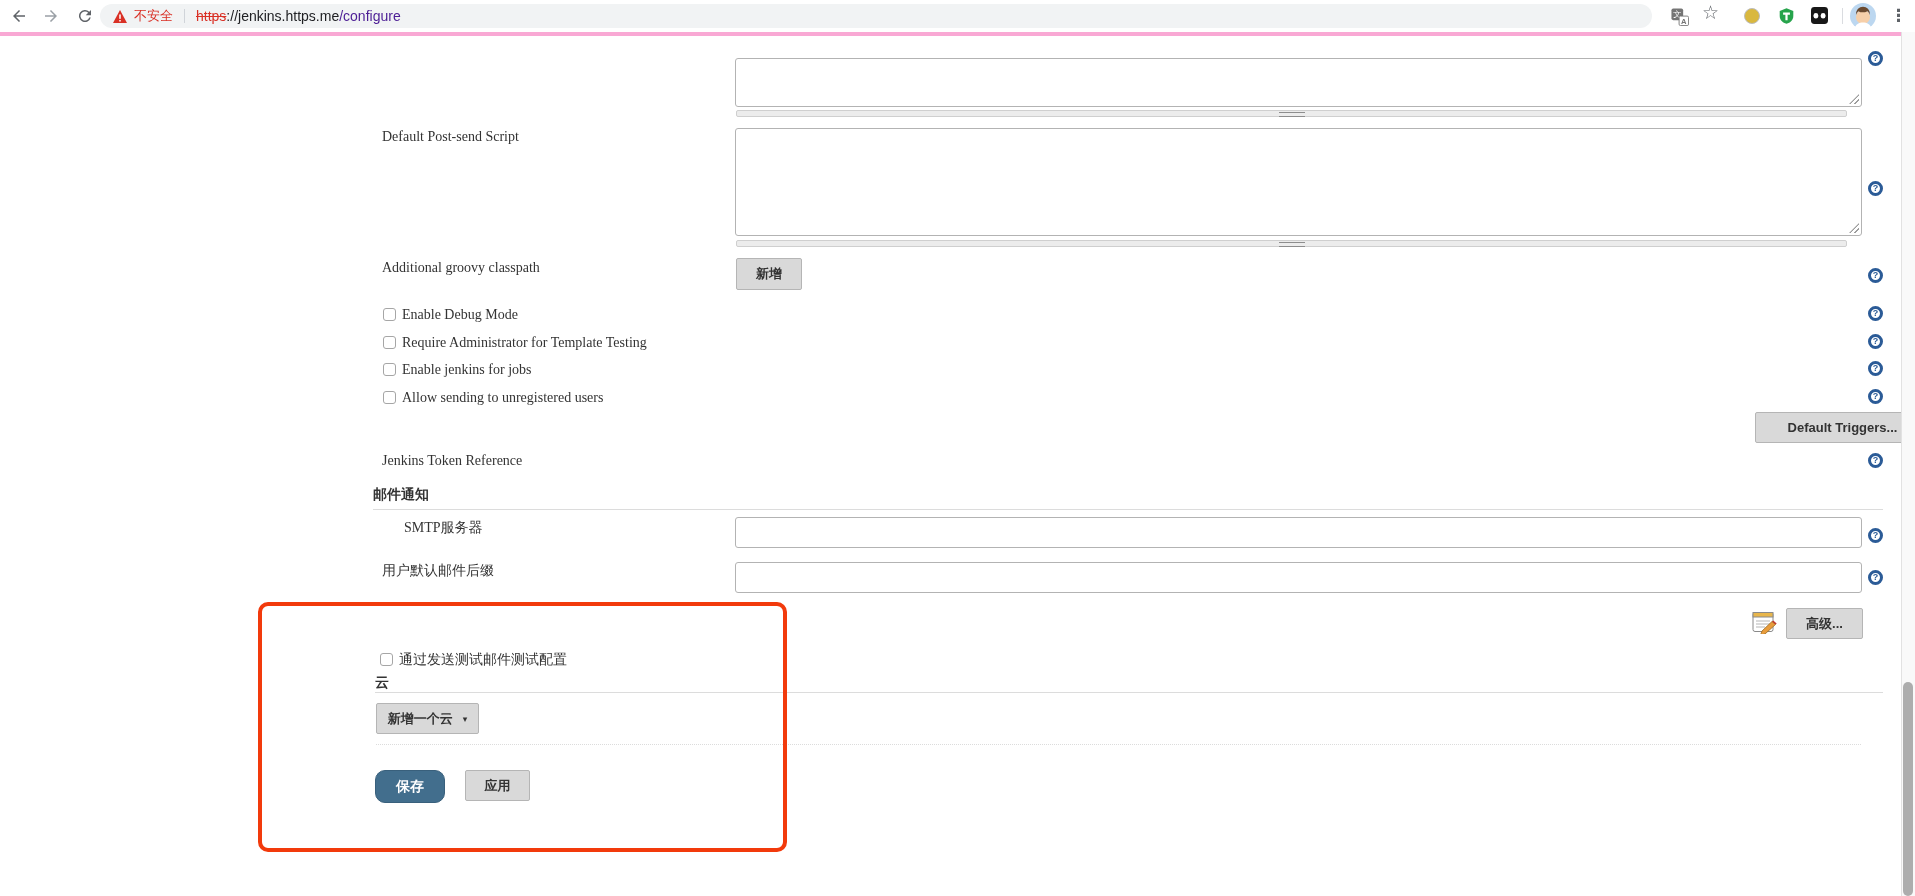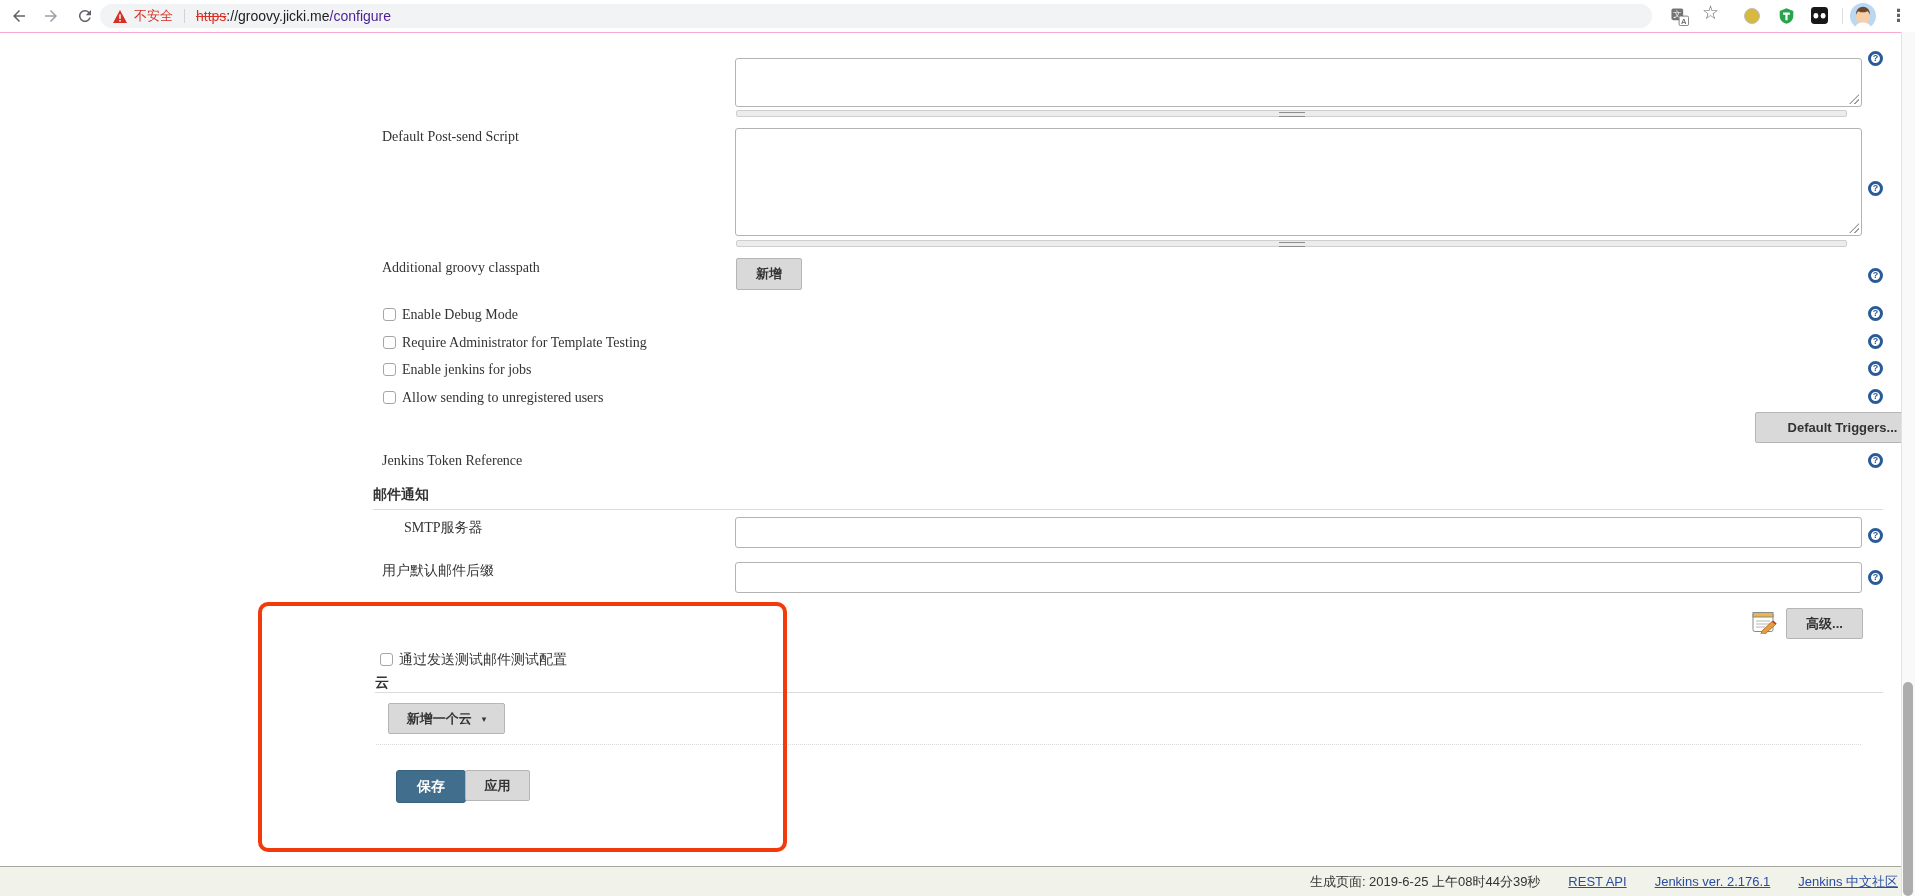--- a/index.html
+++ b/index.html
@@ -1,21 +1,21 @@
 <!DOCTYPE html>
 <html><head>
 <meta charset="utf-8">
 <style>
   html,body{margin:0;padding:0;background:#fff;}
   #stage{position:relative;width:1915px;height:896px;background:#fff;overflow:hidden;
          font-family:"Liberation Sans","DejaVu Sans",sans-serif;color:#333;}
   .abs{position:absolute;}
 
   
-  .topbar{left:0;top:0;width:1915px;height:32px;background:#fff;border-bottom:1px solid #f9a8d4;z-index:6;}
+  .topbar{left:0;top:0;width:1915px;height:32px;background:#fff;border-bottom:4px solid #f9a8d4;z-index:6;}
   .navico{width:18px;height:18px;}
   .omnibox{left:100px;top:4px;width:1552px;height:24px;background:#f1f3f4;border-radius:13px;
            display:flex;align-items:center;padding-left:13px;box-sizing:border-box;}
   .warnsvg{width:14px;height:13px;flex:0 0 auto;}
   .sec-warn{color:#d93025;font-size:13px;margin-left:7px;white-space:nowrap;}
   .obsep{width:1px;height:14px;background:#d0d4d9;margin:0 11px;}
   .url{font-size:14px;white-space:nowrap;display:flex;align-items:baseline;}
   .url .scheme{color:#d93025;text-decoration:line-through;}
   .url .host{color:#202124;}
   .url .path{color:#4c1d95;}
@@ -37,21 +37,21 @@
   .tawrap::after{content:"";position:absolute;right:2px;bottom:2px;width:10px;height:10px;
                  background:repeating-linear-gradient(135deg,transparent 0 2.5px,#9d9d9d 2.5px 4px);
                  clip-path:polygon(100% 0,100% 100%,0 100%);}
   .handle{background:#ececec;border:1px solid #cfcfcf;border-radius:2px;box-sizing:border-box;}
   .grip{position:absolute;left:542px;top:1px;width:26px;height:3px;border-top:1px solid #8d8d8d;border-bottom:1px solid #8d8d8d;}
   .txt{background:#fff;border:1px solid #b3b3b3;border-radius:3px;box-sizing:border-box;font-size:14px;
        padding:0 6px;outline:none;color:#333;}
   .gbtn{display:flex;align-items:center;justify-content:center;background:#d9d9d9;border:1px solid #b5b5b5;
         border-radius:2px;font-size:13px;font-weight:600;color:#333;box-sizing:border-box;cursor:pointer;white-space:nowrap;}
   .pbtn{display:flex;align-items:center;justify-content:center;background:#426e8d;border:1px solid #39607c;
-        border-radius:3px;font-size:14px;font-weight:600;color:#fff;box-sizing:border-box;cursor:pointer;margin-left:21px;}
+        border-radius:10px;font-size:14px;font-weight:600;color:#fff;box-sizing:border-box;cursor:pointer;}
   .cbrow{display:flex;align-items:center;height:17px;}
   .cb{width:13px;height:13px;background:#fff;border:1px solid #a6a6a6;border-radius:3px;box-sizing:border-box;
       flex:0 0 auto;margin-right:6px;}
   .help{width:15px;height:15px;border-radius:50%;background:#fff;border:3px solid #2b5b97;box-sizing:border-box;
         color:#2b5b97;font-size:9px;line-height:9px;font-weight:bold;display:flex;align-items:center;justify-content:center;cursor:pointer;}
   .caret{font-size:9px;color:#333;margin-left:10px;}
   .dotline{border-top:1px dotted #dcdcdc;height:0;}
 
   
   .redbox{left:258px;top:602px;width:529px;height:250px;border:4px solid #f23a0c;border-radius:10px;
@@ -86,21 +86,21 @@
     <div class="abs omnibox">
       <svg class="warnsvg" viewBox="0 0 24 22">
           <path d="M12 0L24 22H0z" fill="#d93025"></path>
           <rect x="10.7" y="7.5" width="2.6" height="7.5" fill="#fff"></rect>
           <rect x="10.7" y="17" width="2.6" height="2.6" fill="#fff"></rect>
         </svg>
       <span class="sec-warn">不安全</span>
       <span class="obsep"></span>
       <span class="url">
         <span class="scheme">https</span>
-          <span class="host">://groovy.jicki.me</span>
+          <span class="host">://jenkins.https.me</span>
           <span class="path">/configure</span>
       </span>
     </div>
 
     <svg class="abs" style="left:1671px;top:8px;width:18px;height:18px" viewBox="0 0 20 20">
       <rect x="0.5" y="0.5" width="13" height="13" rx="2" fill="#757575"></rect>
       <text x="7" y="10.5" font-size="9" fill="#fff" text-anchor="middle">文</text>
       <rect x="9" y="9" width="10.5" height="10.5" rx="1.5" fill="#fff" stroke="#757575"></rect>
       <text x="14.2" y="17.3" font-size="8.5" fill="#757575" text-anchor="middle" font-weight="bold">A</text>
     </svg>
@@ -183,21 +183,21 @@
   <div class="abs gbtn" style="left:1786px;top:608px;width:77px;height:31px">高级...</div>
 
   <div class="abs cbrow" style="left:380px;top:651px">
     <span class="cb"></span>
     <span class="lbl">通过发送测试邮件测试配置</span>
   </div>
 
   <div class="abs sechead" style="left:375px;top:674px">云</div>
   <div class="abs divline" style="left:375px;top:692px;width:1508px"></div>
 
-  <div class="abs gbtn" style="left:388px;top:703px;width:117px;height:31px">
+  <div class="abs gbtn" style="left:376px;top:703px;width:103px;height:31px">
     <span>新增一个云</span>
     <span class="caret">▾</span>
   </div>
   <div class="abs dotline" style="left:376px;top:744px;width:1485px"></div>
 
   <div class="abs pbtn" style="left:375px;top:770px;width:70px;height:33px">保存</div>
   <div class="abs gbtn" style="left:465px;top:770px;width:65px;height:31px">应用</div>
 
   <div class="abs help" style="left:1868px;top:51px">?</div>
   <div class="abs help" style="left:1868px;top:181px">?</div>
@@ -205,23 +205,17 @@
   <div class="abs help" style="left:1868px;top:306px">?</div>
   <div class="abs help" style="left:1868px;top:334px">?</div>
   <div class="abs help" style="left:1868px;top:361px">?</div>
   <div class="abs help" style="left:1868px;top:389px">?</div>
   <div class="abs help" style="left:1868px;top:453px">?</div>
   <div class="abs help" style="left:1868px;top:528px">?</div>
   <div class="abs help" style="left:1868px;top:570px">?</div>
 
   <div class="abs redbox"></div>
 
-  <div class="abs footer">
-    <span>生成页面: 2019-6-25 上午08时44分39秒</span>
-    <a>REST API</a>
-    <a>Jenkins ver. 2.176.1</a>
-    <a>Jenkins 中文社区</a>
-  </div>
 
   <div class="abs sbtrack"></div>
   <div class="abs sbthumb"></div>
 
 </div>
 
 </body></html>

